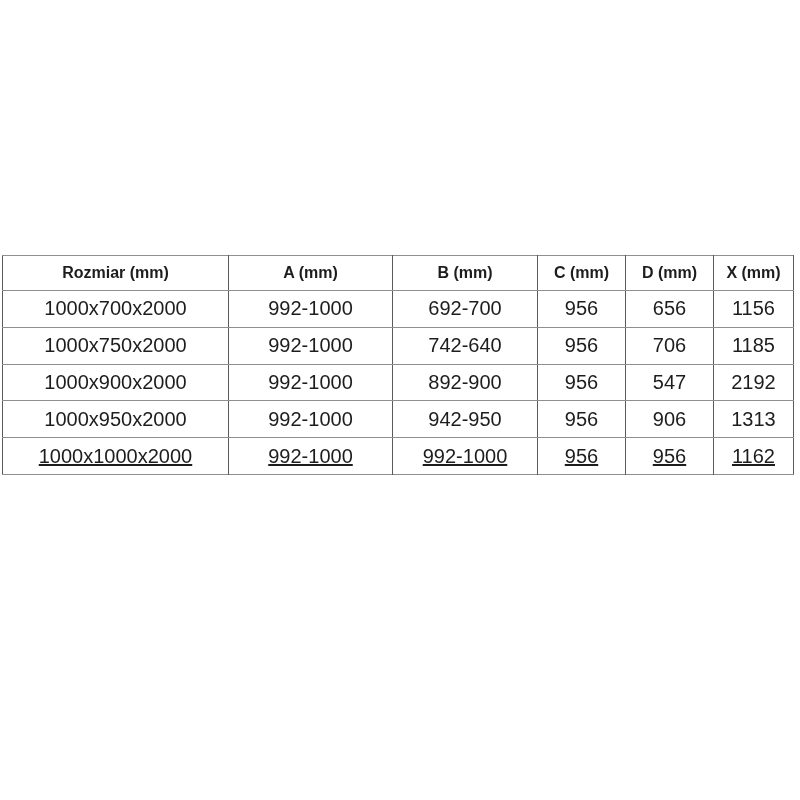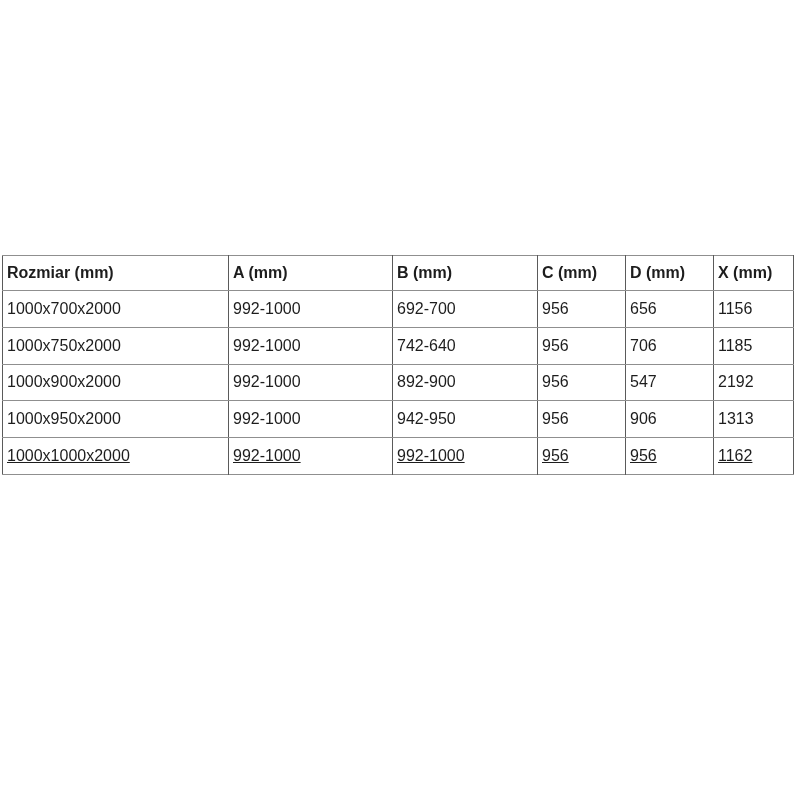--- a/index.html
+++ b/index.html
@@ -27,21 +27,21 @@
     background: var(--page-bg, #ffffff);
     border-left: 1px solid var(--border-v, #5a5a5a);
     border-right: 1px solid var(--border-v, #5a5a5a);
     border-top: 1px solid var(--border-h, #8f8f8f);
     border-bottom: 1px solid var(--border-h, #8f8f8f);
   }
   table.spec-table th,
   table.spec-table td {
     border-left: 1px solid var(--border-v, #5a5a5a);
     border-bottom: 1px solid var(--border-h, #8f8f8f);
-    text-align: left;
+    text-align: center;
     vertical-align: middle;
     color: var(--text-color, #1d1d1d);
     padding: 0 4px;
     overflow: hidden;
     white-space: nowrap;
   }
   table.spec-table th:first-child,
   table.spec-table td:first-child {
     border-left: none;
   }
@@ -49,21 +49,21 @@
     border-bottom: none;
     text-decoration: underline;
   }
   table.spec-table th {
     height: 34px;
     font-size: 16px;
     font-weight: bold;
   }
   table.spec-table td {
     height: 35.8px;
-    font-size: 16px;
+    font-size: 20px;
     font-weight: normal;
   }
   
   col.c-rozmiar { width: 226px; }
   col.c-a { width: 164px; }
   col.c-b { width: 145px; }
   col.c-c { width: 88px; }
   col.c-d { width: 88px; }
   col.c-x { width: 80px; }
 </style>

